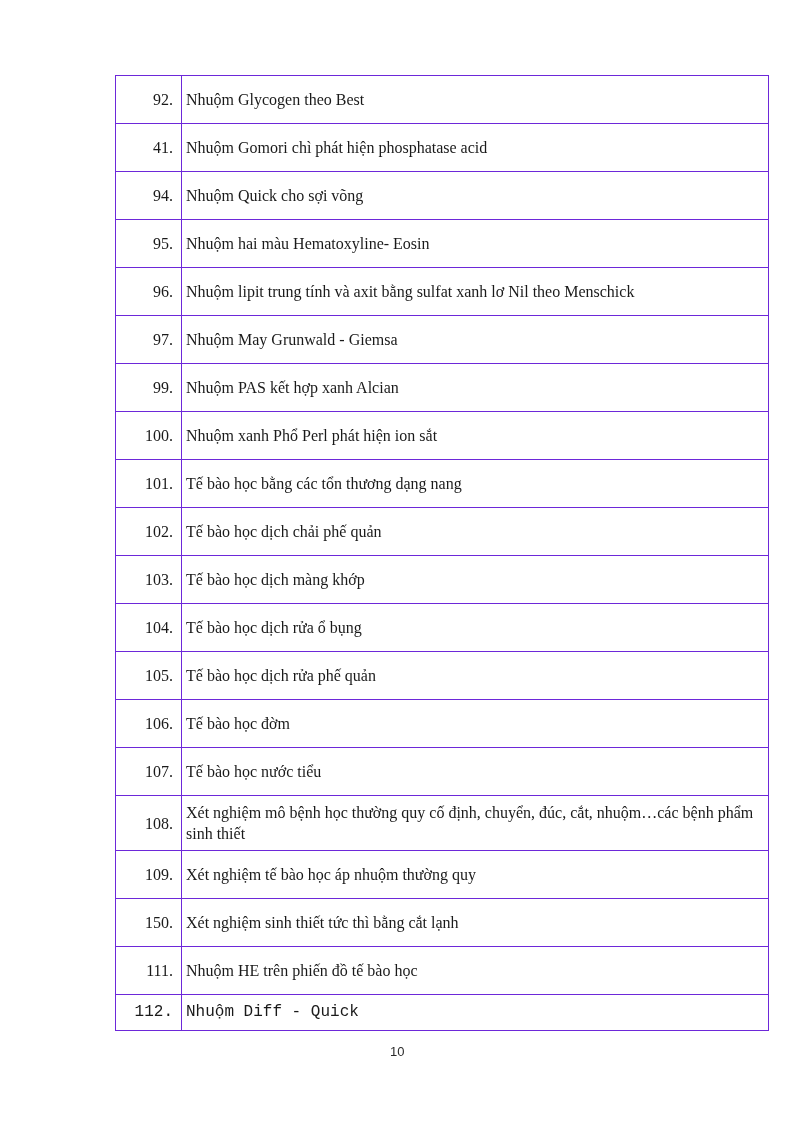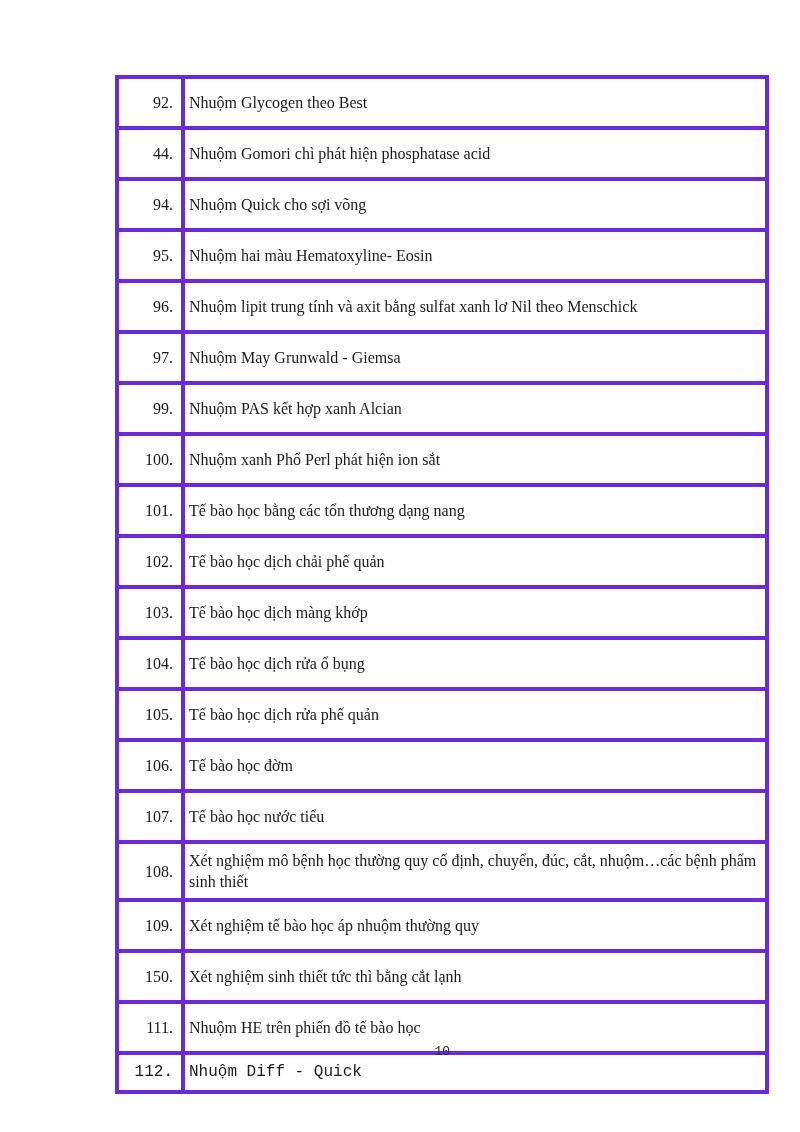--- a/index.html
+++ b/index.html
@@ -24,21 +24,21 @@
   }
   table.doc-table {
     position: absolute;
     left: 115px;
     top: 75px;
     width: 654px;
     border-collapse: collapse;
     table-layout: fixed;
   }
   table.doc-table td {
-    border: 4px solid #6d28d9;
+    border: 1px solid #6d28d9;
     font-size: 16px;
     line-height: 21px;
     height: 43px;
     vertical-align: middle;
     background: #ffffff;
   }
   td.num-cell {
     width: 66px;
     text-align: right;
     padding: 0 8px 0 2px;
@@ -48,39 +48,39 @@
     text-align: left;
     padding: 2px 6px 2px 4px;
   }
   tr.tall td { height: 50px; }
   tr.short td { height: 31px; font-family: Liberation Mono, monospace; }
   .page-number {
     position: absolute;
     left: 390px;
     top: 1044px;
     width: 60px;
-    text-align: right;
-    font-family: Liberation Mono, monospace;
+    text-align: left;
+    font-family: Liberation Sans, sans-serif;
     font-size: 13px;
     color: #2b2b2b;
   }
 </style>
 </head>
 <body>
 
 <div class="doc-page">
 
   <table class="doc-table">
     <tbody>
         <tr>
           <td class="num-cell">92.</td>
           <td class="text-cell">Nhuộm Glycogen theo Best</td>
         </tr>
         <tr>
-          <td class="num-cell">44.</td>
+          <td class="num-cell">41.</td>
           <td class="text-cell">Nhuộm Gomori chì phát hiện phosphatase acid</td>
         </tr>
         <tr>
           <td class="num-cell">94.</td>
           <td class="text-cell">Nhuộm Quick cho sợi võng</td>
         </tr>
         <tr>
           <td class="num-cell">95.</td>
           <td class="text-cell">Nhuộm hai màu Hematoxyline- Eosin</td>
         </tr>

